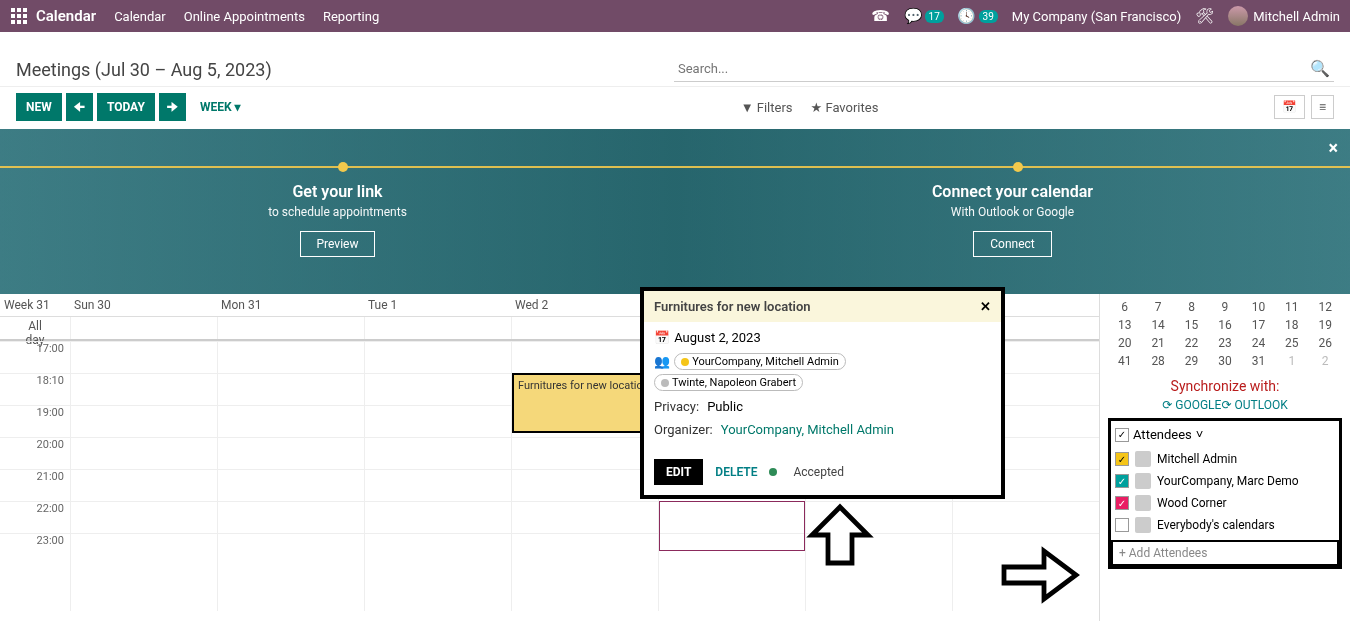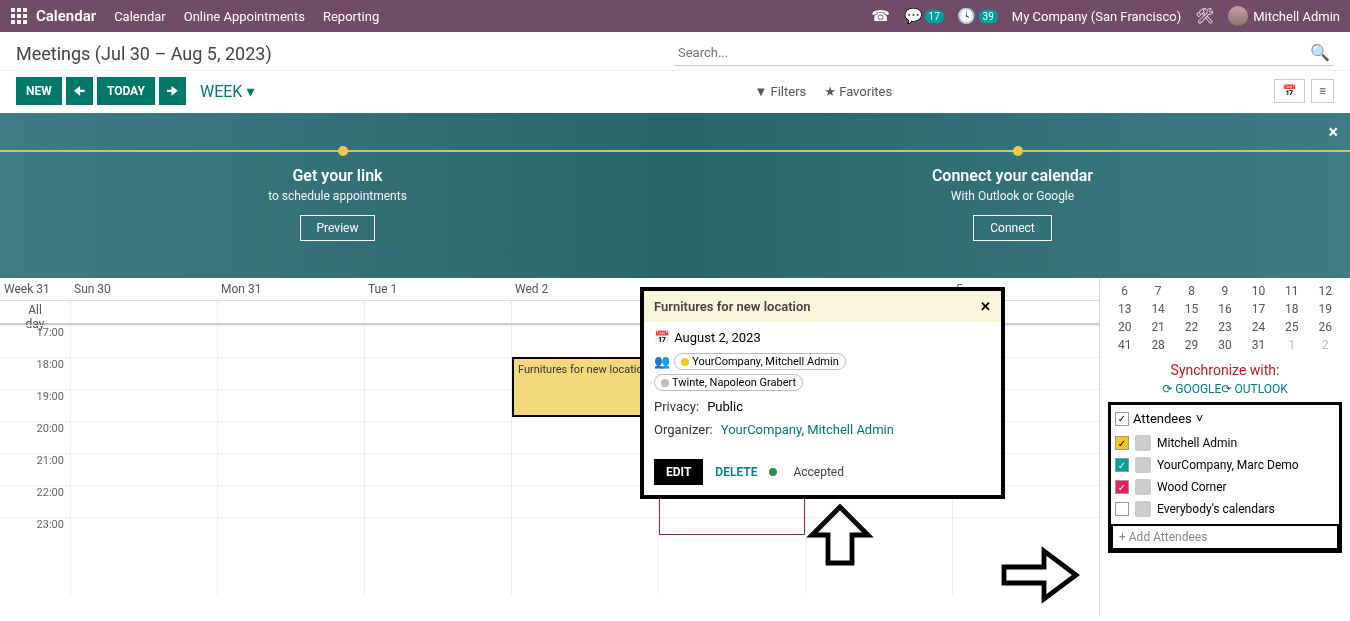--- a/index.html
+++ b/index.html
@@ -9,30 +9,30 @@
 .topbar .apps-icon { width: 18px; height: 18px; display: flex; flex-wrap: wrap; margin-right: 8px; cursor: pointer;}
 .topbar .apps-icon span { width: 4px; height: 4px; background: #fff; margin: 1px; }
 .topbar .brand { font-size: 15px; font-weight: 600; margin-right: 18px; }
 .topbar .navlink { margin-right: 18px; cursor: pointer; }
 .topbar .spacer { flex: 1; }
 .topbar .right-item { margin-left: 14px; cursor: pointer; display: flex; align-items: center; }
 .badge { background: #00A09D; color: #fff; font-size: 10px; padding: 1px 4px; border-radius: 6px; margin-left: 2px; }
 .avatar { width: 20px; height: 20px; border-radius: 50%; background: #ddd; margin-right: 5px; display:inline-block; background: linear-gradient(#c9a, #876);}
 .tool-icon { font-size: 15px;}
 
-.subhead { display: flex; align-items: center; padding: 8px 16px 4px 16px; border-bottom: 1px solid #eee;}
+.subhead { display: flex; align-items: center; padding: 24px 16px 4px 16px; border-bottom: 1px solid #eee;}
 .page-title { font-size: 18px; color: #444; }
 .search-area { margin-left: auto; position: relative; width: 660px; }
 .search-area input { width: 100%; border: none; border-bottom: 1px solid #ccc; padding: 5px 24px 5px 4px; font-size: 13px; }
 .search-area .mag { position: absolute; right: 4px; top: 3px; color: #666; }
 
 .toolbar { display: flex; align-items: center; padding: 6px 16px 8px 16px; }
 .btn { background: #00786a; color: #fff; border: none; padding: 5px 10px; font-size: 12px; font-weight: 700; cursor: pointer; margin-right: 4px; height: 28px;}
 .btn.icon { padding: 5px 8px; }
-.view-drop { margin-left: 10px; color: #00786a; font-size: 16px; font-weight: 400; cursor: pointer; }
+.view-drop { margin-left: 10px; color: #00786a; font-size: 12px; font-weight: 700; cursor: pointer; }
 .toolbar .mid { margin-left: 500px; }
 .filter-link { color: #555; font-size: 13px; margin-right: 18px; cursor: pointer; }
 .toolbar .right { margin-left: auto; display:flex; gap:6px; }
 .right-tool { border: 1px solid #ccc; padding: 4px 7px; font-size: 12px; color: #555; cursor: pointer;}
 
 .banner { height: 165px; background: linear-gradient(rgba(20,95,105,.55), rgba(20,95,105,.55)), linear-gradient(90deg,#6fa0a5,#3d6d71,#6fa0a5); position: relative; color: #fff; display: flex; }
 .banner .close-b { position: absolute; right: 12px; top: 8px; font-size: 18px; cursor: pointer; font-weight:700;}
 .banner .col { flex: 1; text-align: center; padding-top: 25px; position: relative;}
 .banner .line { position:absolute; top:37px; left:0; right:0; height:2px; background:#f2c94c; opacity:.9;}
 .banner .dot { width:10px; height:10px; background:#f2c94c; border-radius:50%; position:absolute; top:33px; }
@@ -193,21 +193,21 @@
       <div class="day-col"></div>
       <div class="day-col"></div>
       <div class="day-col"></div>
       <div class="day-col"></div>
       <div class="day-col"></div>
       <div class="day-col"></div>
     </div>
     <div class="hours">
       <div class="hour-col">
         <div>17:00</div>
-        <div>18:00</div>
+        <div>18:10</div>
         <div>19:00</div>
         <div>20:00</div>
         <div>21:00</div>
         <div>22:00</div>
         <div>23:00</div>
       </div>
       <div class="day-body">
         <div class="dcol">
             <div class="slot"></div>
             <div class="slot"></div>

